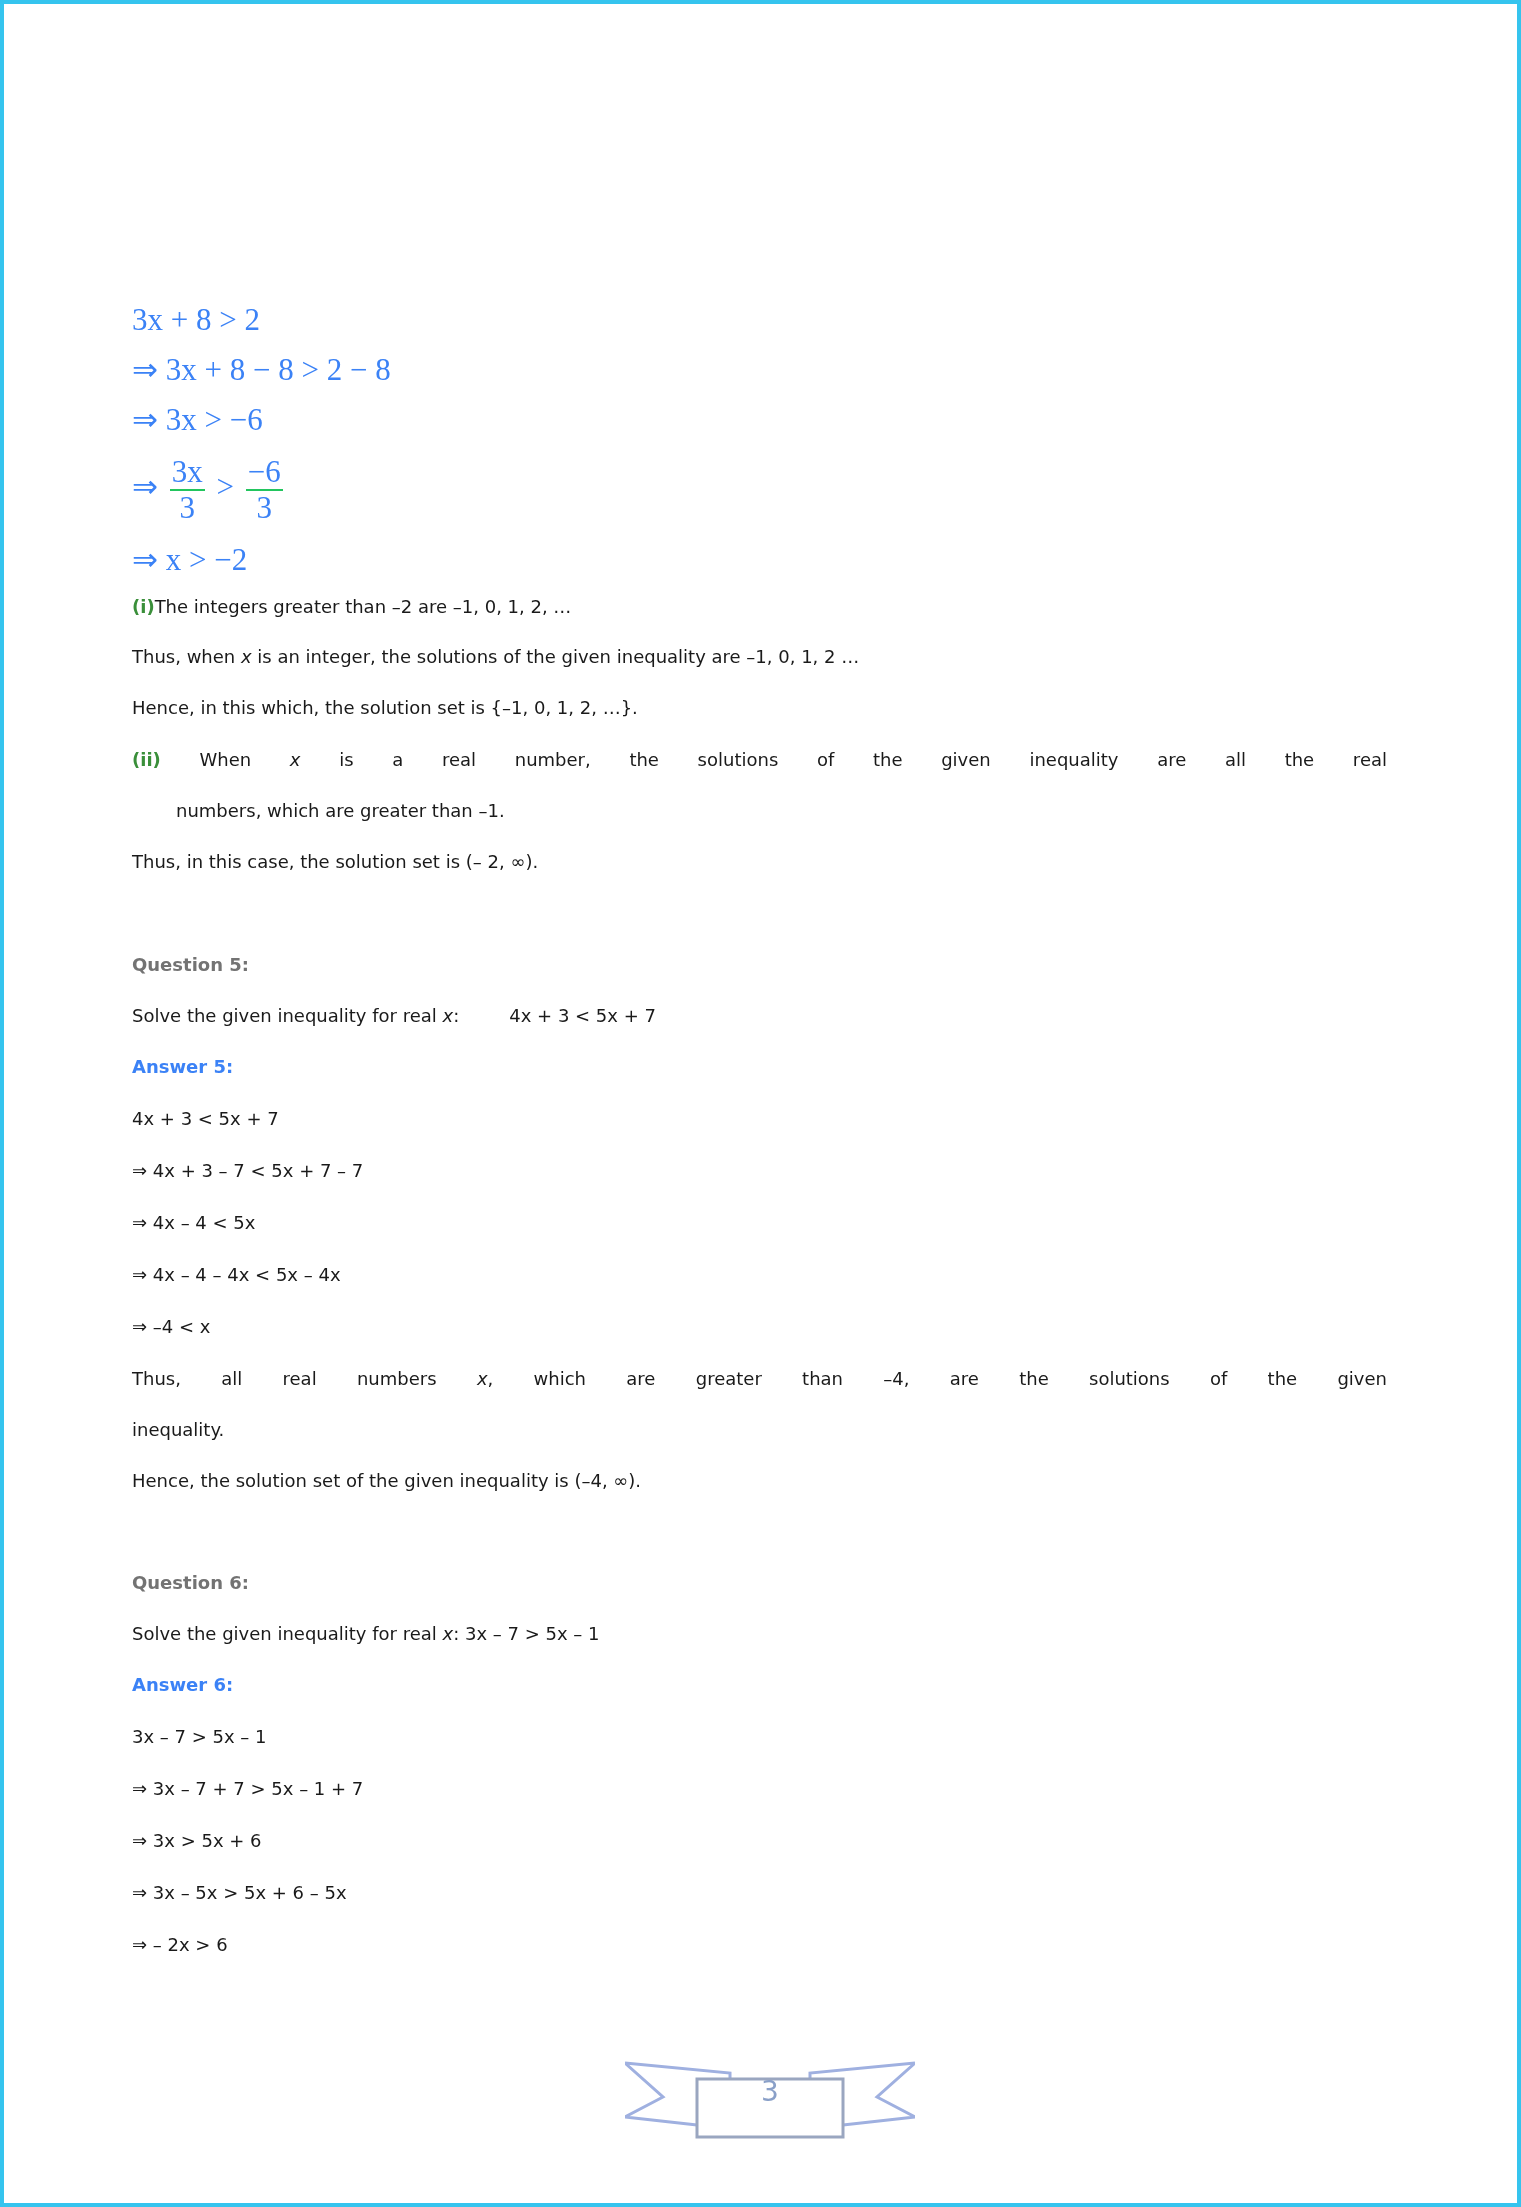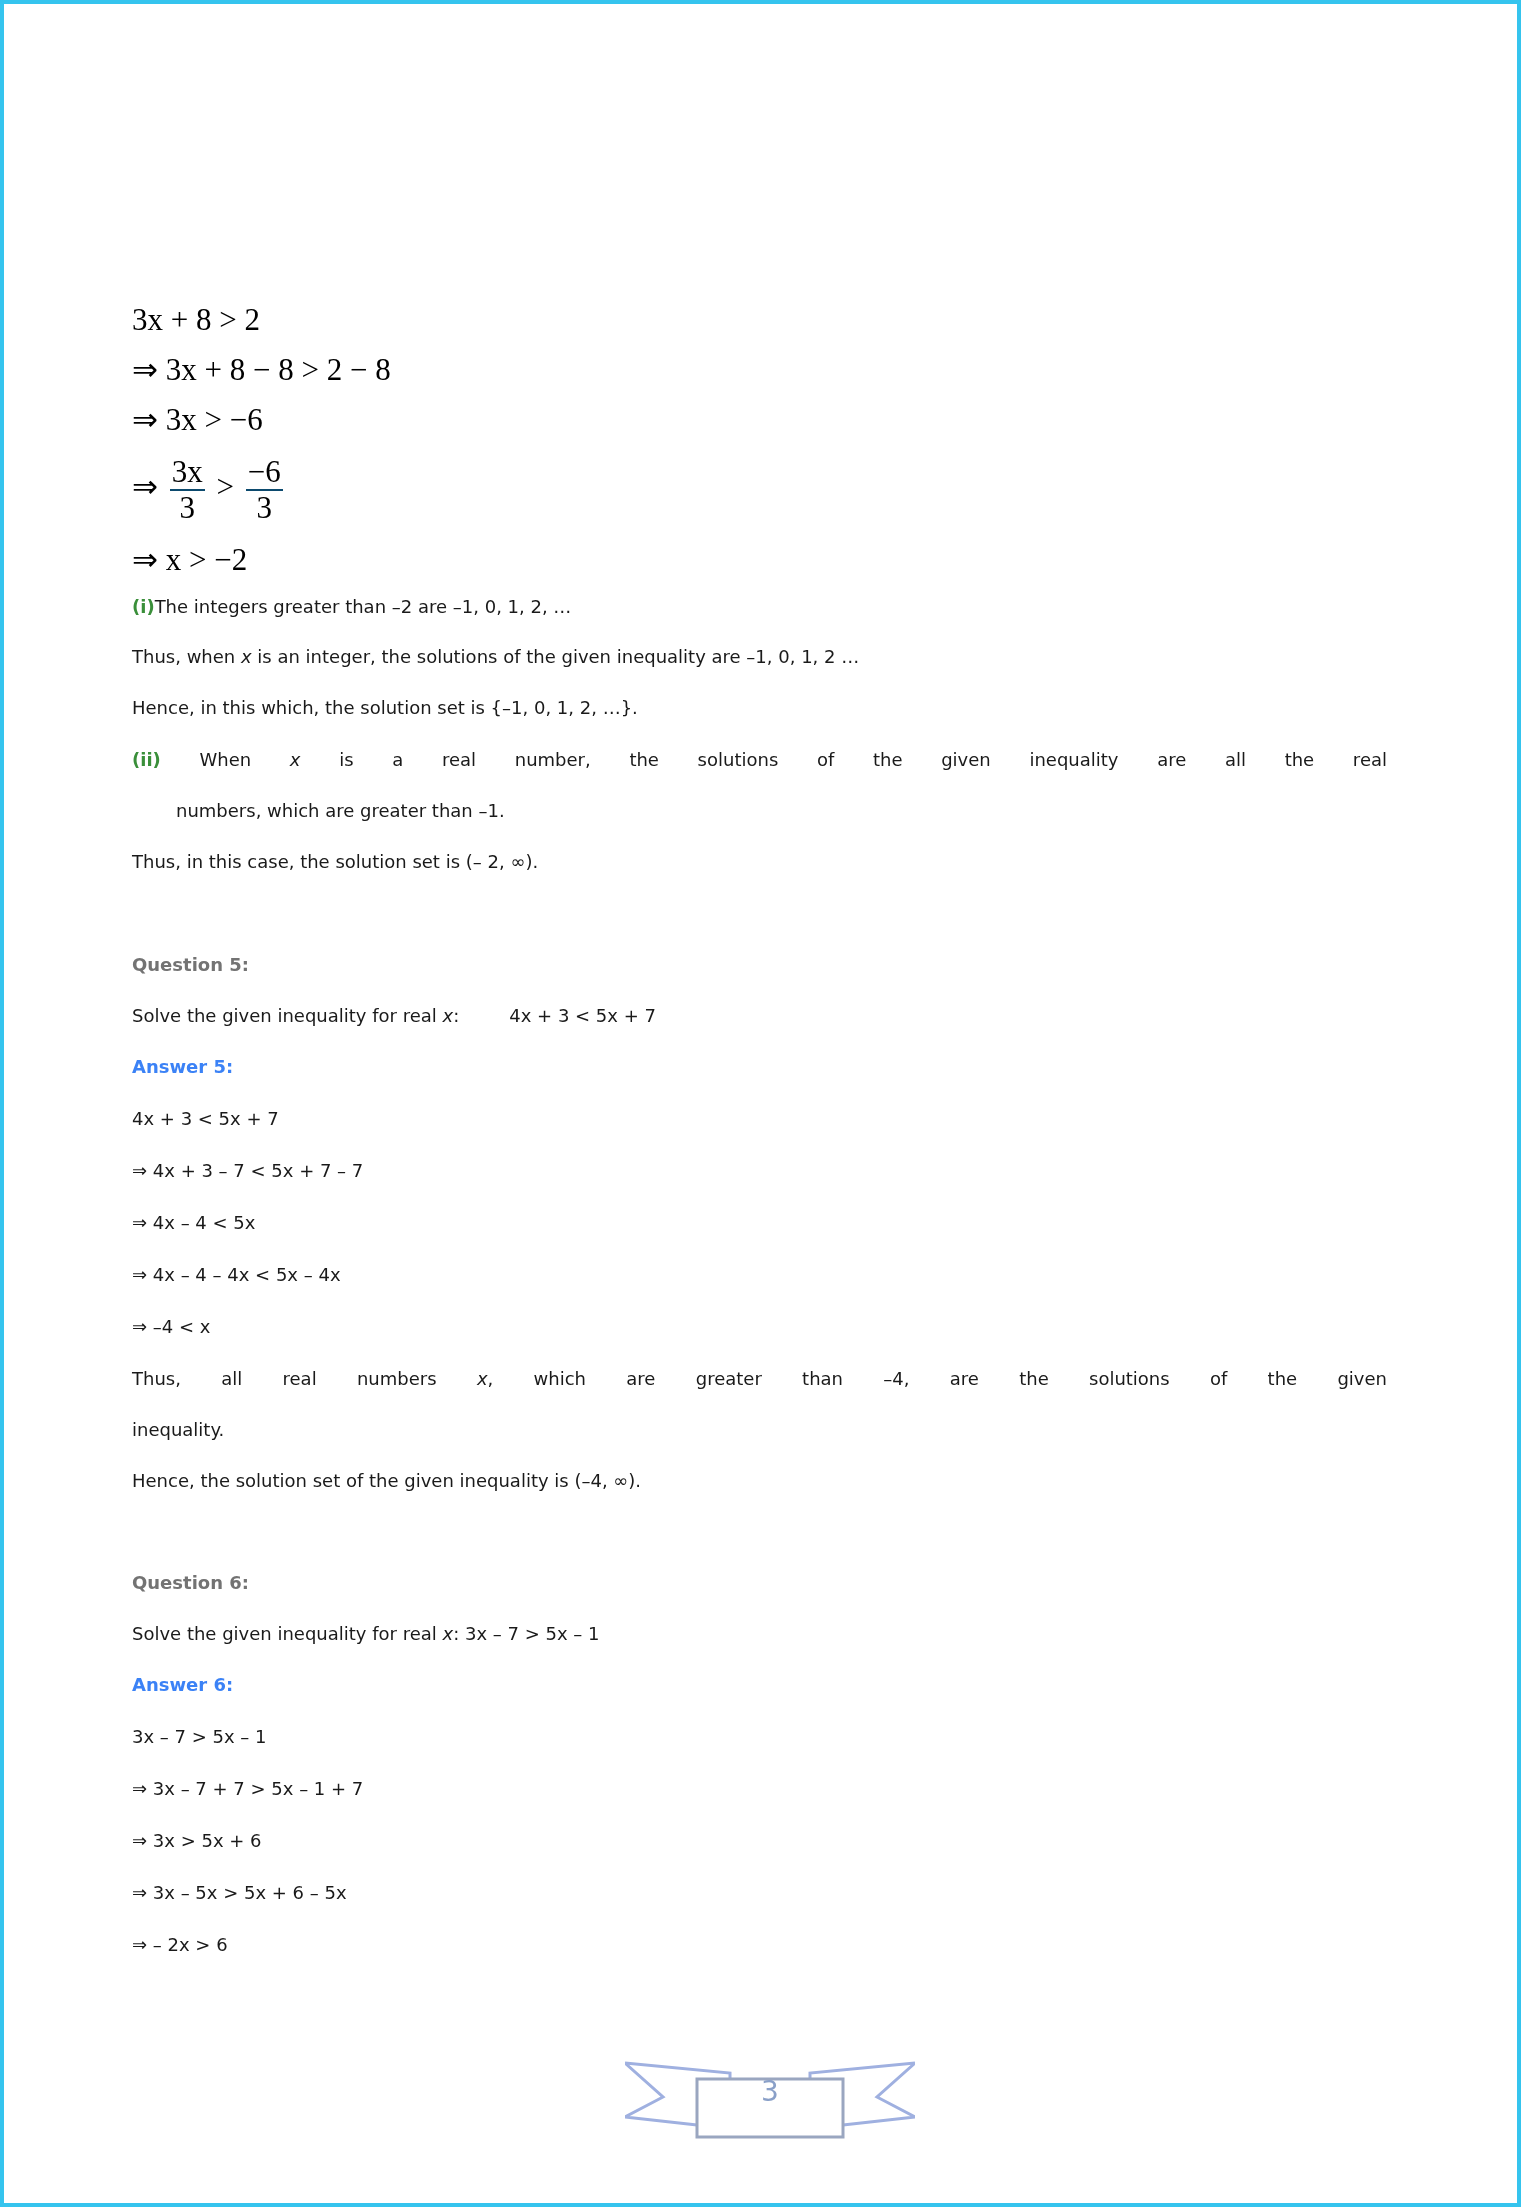--- a/index.html
+++ b/index.html
@@ -1,27 +1,27 @@
 <!DOCTYPE html>
 <html><head>
 <meta charset="utf-8">
 <style>
   html, body { margin:0; padding:0; background:#fff; }
   body { width:1521px; height:2207px; position:relative; overflow:hidden; font-family:"DejaVu Sans", sans-serif; color:#1a1a1a; }
   .frame { position:absolute; left:0; top:0; width:1521px; height:2207px; box-sizing:border-box; border:4px solid #35c4ee; }
   .content { position:absolute; left:132px; top:0; width:1255px; }
   .line { position:absolute; left:0; font-size:18px; line-height:34px; white-space:nowrap; }
-  .serif { font-family:"Liberation Serif", serif; font-size:31px; color:#000000; }
+  .serif { font-family:"Liberation Serif", serif; font-size:31px; color:#3b82f6; }
   .q { color:#737373; font-weight:bold; }
   .a { color:#3b82f6; font-weight:bold; }
   .g { color:#3a8f3a; font-weight:bold; }
   .justify { width:1255px; text-align:justify; text-align-last:justify; white-space:normal; }
   .frac { display:inline-block; vertical-align:middle; text-align:center; margin:0 4px; }
   .frac span { display:block; line-height:34px; }
-  .frac .num { border-bottom:2px solid #0c4a6e; padding:0 2px; }
+  .frac .num { border-bottom:2px solid #22c55e; padding:0 2px; }
   .pager { position:absolute; left:625px; top:2055px; width:290px; height:90px; }
   .pnum { position:absolute; left:0; width:290px; top:20px; text-align:center; font-size:28px; color:#8aa0c8; font-family:"DejaVu Sans", sans-serif; }
 </style>
 </head>
 <body>
 
 <div class="frame"></div>
 
 <div class="content">
 

